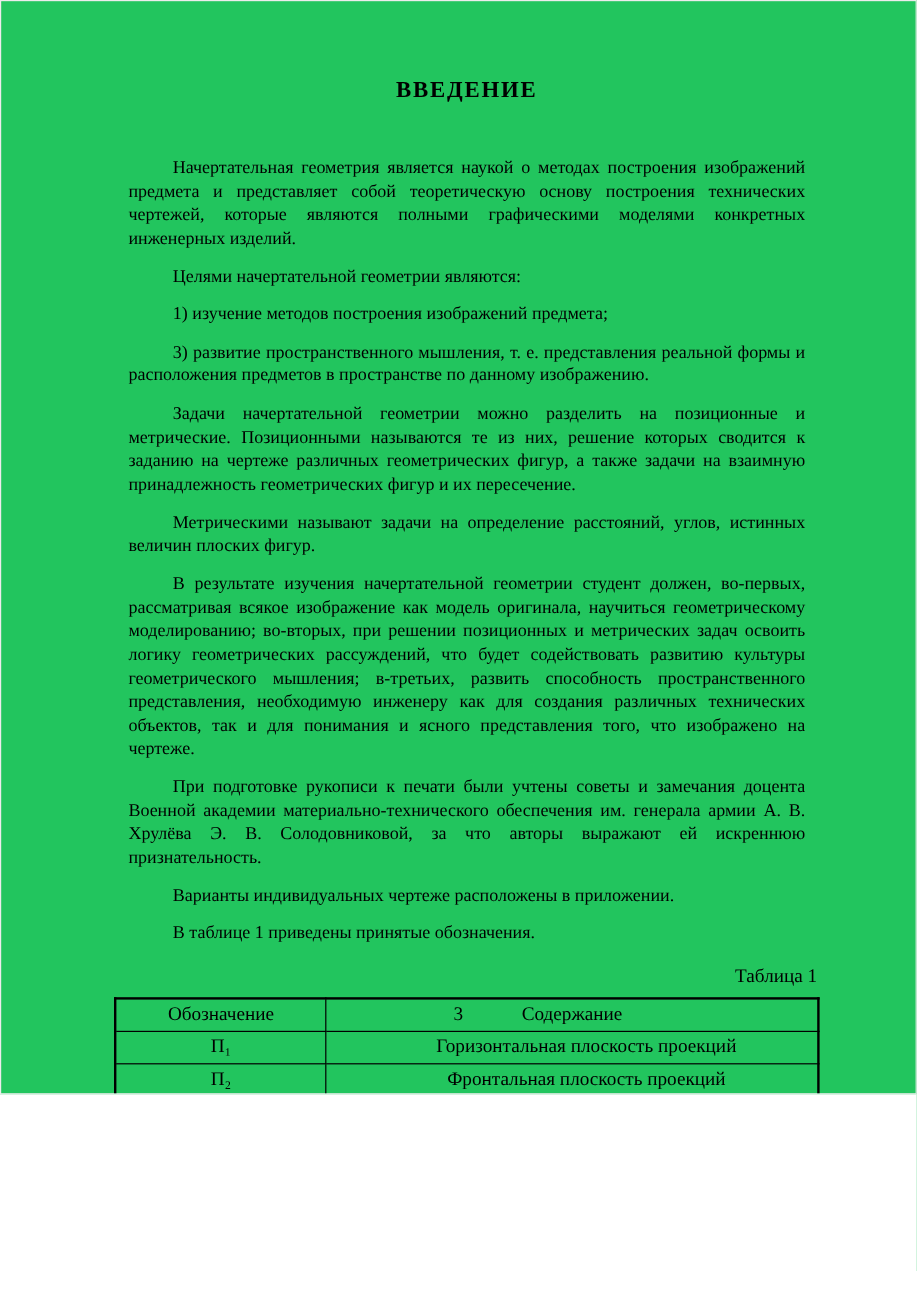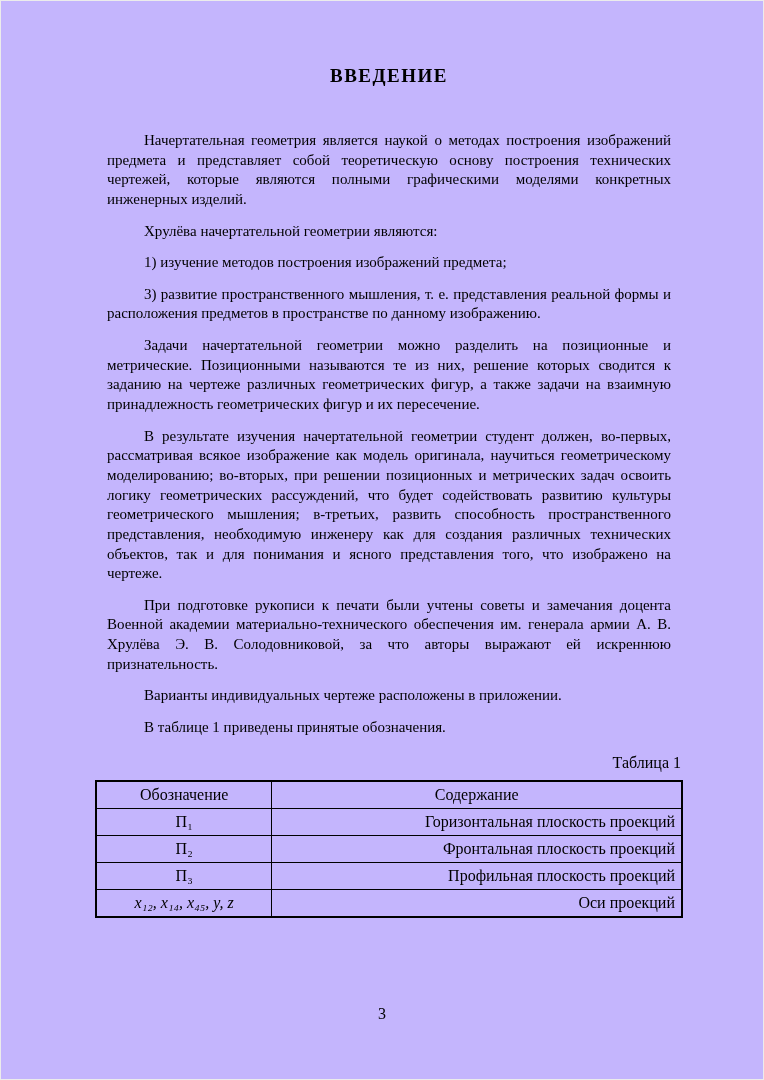--- a/index.html
+++ b/index.html
@@ -3,23 +3,23 @@
 <meta charset="utf-8">
 <style>
   html, body {
     margin: 0;
     padding: 0;
     background: #ffffff;
   }
   .page {
     position: relative;
     width: 764px;
-    height: 1080px;
+    height: 912px;
     box-sizing: border-box;
-    background: #c4b5fd;
+    background: #22c55e;
     border: 1px solid #ececec;
     padding: 64px 80px 0 94px;
     font-family: "Liberation Serif", "DejaVu Serif", serif;
     color: #000000;
     overflow: hidden;
   }
   .title {
     font-size: 19px;
     font-weight: bold;
     text-align: center;
@@ -54,21 +54,21 @@
     height: 22px;
   }
   table.notation th {
     text-align: center;
   }
   table.notation td.sym {
     width: 30%;
     text-align: center;
   }
   table.notation td.desc {
-    text-align: right;
+    text-align: center;
     padding-left: 30px;
   }
   .italic-cell {
     font-style: italic;
   }
   .page-number {
     position: absolute;
     bottom: 56px;
     left: 0;
     width: 100%;
@@ -78,24 +78,25 @@
 </style>
 </head>
 <body>
 
 <div class="page">
 
   <h1 class="title">ВВЕДЕНИЕ</h1>
 
   <div class="body-text">
     <p>Начертательная геометрия является наукой о методах построения изображений предмета и представляет собой теоретическую основу построения технических чертежей, которые являются полными графическими моделями конкретных инженерных изделий.</p>
-    <p>Хрулёва начертательной геометрии являются:</p>
+    <p>Целями начертательной геометрии являются:</p>
     <p>1) изучение методов построения изображений предмета;</p>
     <p>3) развитие пространственного мышления, т. е. представления реальной формы и расположения предметов в пространстве по данному изображению.</p>
     <p>Задачи начертательной геометрии можно разделить на позиционные и метрические. Позиционными называются те из них, решение которых сводится к заданию на чертеже различных геометрических фигур, а также задачи на взаимную принадлежность геометрических фигур и их пересечение.</p>
+    <p>Метрическими называют задачи на определение расстояний, углов, истинных величин плоских фигур.</p>
     <p>В результате изучения начертательной геометрии студент должен, во-первых, рассматривая всякое изображение как модель оригинала, научиться геометрическому моделированию; во-вторых, при решении позиционных и метрических задач освоить логику геометрических рассуждений, что будет содействовать развитию культуры геометрического мышления; в-третьих, развить способность пространственного представления, необходимую инженеру как для создания различных технических объектов, так и для понимания и ясного представления того, что изображено на чертеже.</p>
     <p>При подготовке рукописи к печати были учтены советы и замечания доцента Военной академии материально-технического обеспечения им. генерала армии А. В. Хрулёва Э. В. Солодовниковой, за что авторы выражают ей искреннюю признательность.</p>
     <p>Варианты индивидуальных чертеже расположены в приложении.</p>
     <p>В таблице 1 приведены принятые обозначения.</p>
   </div>
 
   <div class="table-caption">Таблица 1</div>
 
   <table class="notation">
     <thead>

